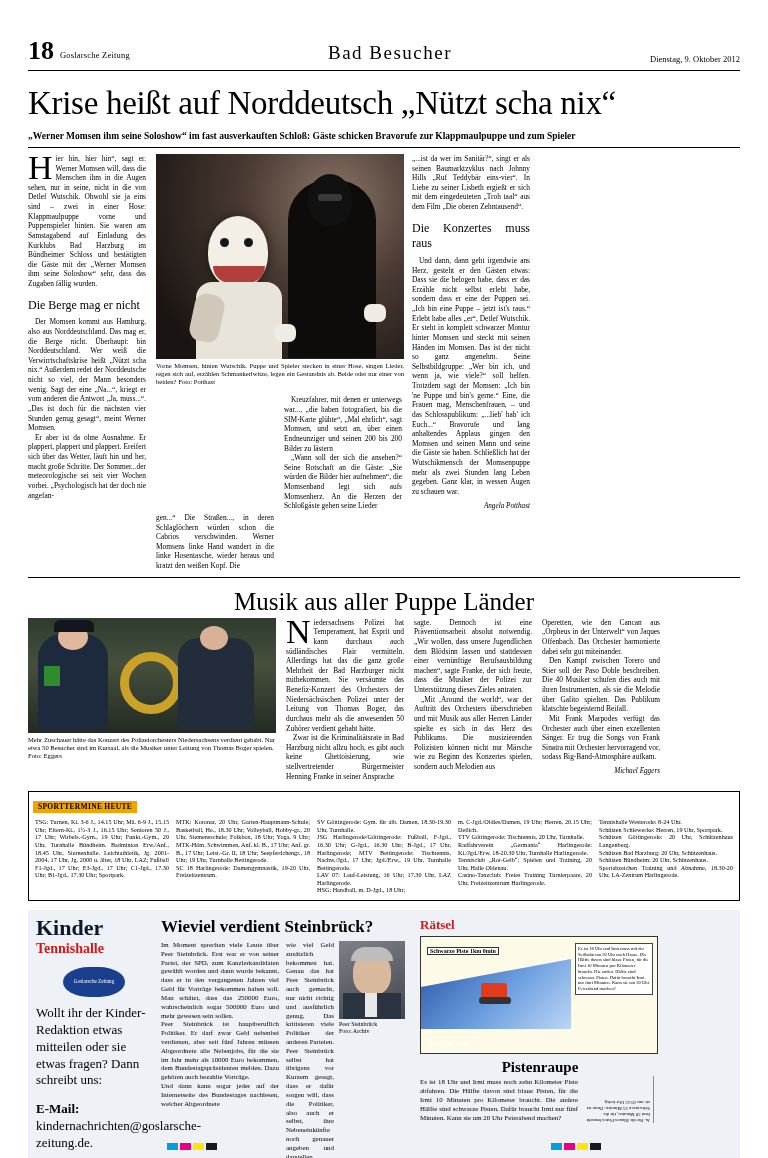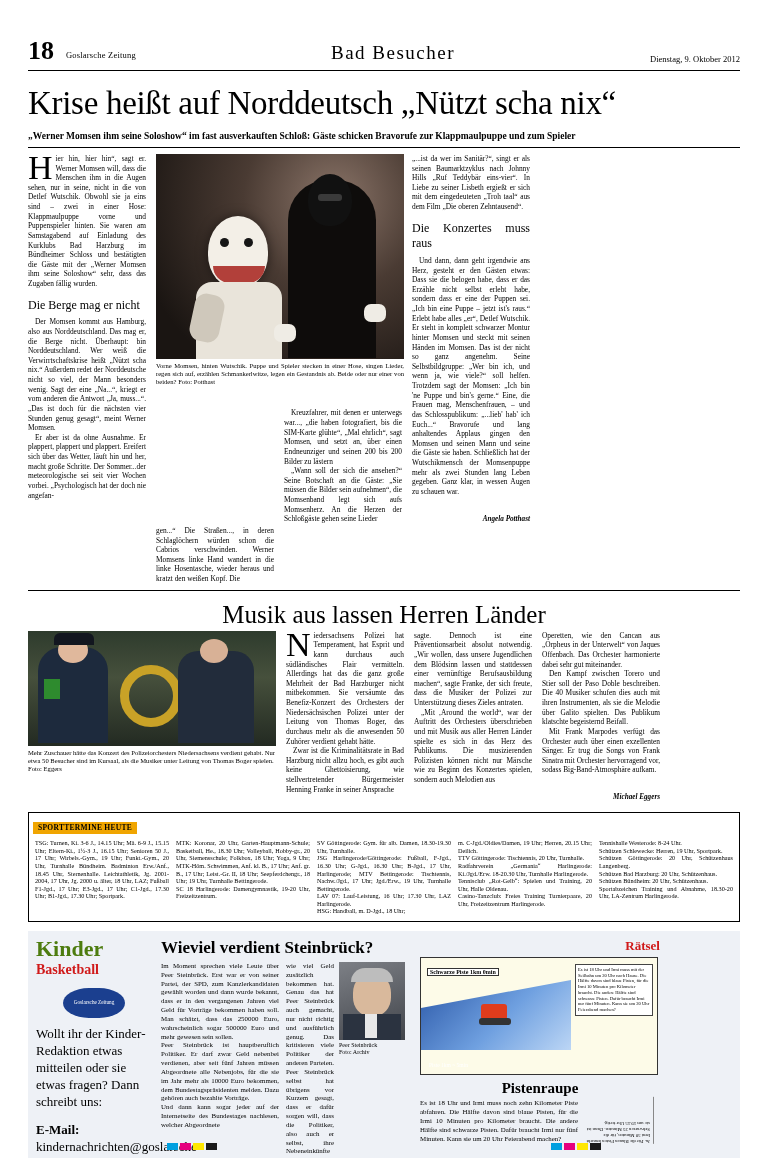--- a/index.html
+++ b/index.html
@@ -10,21 +10,21 @@
     background: #ffffff;
     font-family: "Liberation Serif", serif;
     color: #000;
     position: relative;
     overflow: hidden;
   }
   .page { width:768px; height:1158px; position:relative; padding: 0 28px; }
 
   
   .masthead { display:flex; align-items:flex-end; justify-content:space-between; padding-top:38px; padding-bottom:4px; }
-  .mh-left { display:flex; align-items:baseline; gap:12px; }
+  .mh-left { display:flex; align-items:baseline; gap:6px; }
   .mh-pageno { font-size:26px; font-weight:bold; line-height:1; font-family:"Liberation Serif", serif;}
   .mh-paper { font-size:8.5px; letter-spacing:0.2px; position:relative; top:-1px;}
   .mh-center { font-size:19px; letter-spacing:1.5px; font-family:"Liberation Serif", serif; font-weight:normal; }
   .mh-right { font-size:8.5px; }
   .rule { border-bottom: 1.6px solid #000; margin-top:2px; }
   .rule-thin { border-bottom: 0.7px solid #000; }
 
   
   .headline { font-size:33px; line-height:1.12; font-weight:normal; margin:14px 0 0 0; font-family:"Liberation Serif", serif; letter-spacing:-0.3px;}
   .subhead { font-size:9.5px; font-weight:bold; margin:9px 0 6px 0; }
@@ -36,21 +36,21 @@
   .c2 { width:118px; }
   .c3 { width:118px; }
   .c4 { width:118px; }
   .col p { margin:0 0 0 0; text-indent:7px; }
   .col p.noind { text-indent:0; }
   .dropcap::first-letter {
     float:left; font-size:34px; line-height:27px; padding-right:3px; font-weight:normal;
     font-family:"Liberation Serif", serif;
   }
   .subsec { font-size:12px; font-weight:normal; margin:9px 0 4px 0; font-family:"Liberation Serif", serif;}
-  .byline { text-align:right; font-size:7.2px; font-style:italic; font-weight:bold; margin-top:18px;}
+  .byline { text-align:right; font-size:7.2px; font-style:italic; font-weight:normal; margin-top:5px;}
 
   
   .photo-wrap { width:248px; }
   .photo1 {
     width:248px; height:205px;
     background:
       radial-gradient(ellipse at 30% 30%, #6d5f5a 0%, #3b3330 45%, #17130f 100%);
     position:relative; overflow:hidden;
   }
   .cap { font-size:6.6px; line-height:1.25; margin-top:3px; }
@@ -63,33 +63,33 @@
 
   
   .sportbox { border:0.8px solid #000; margin-top:10px; padding:0; position:relative; }
   .sport-tag { background:#f0a500; color:#000; font-size:7.5px; font-weight:bold; display:inline-block; padding:1.5px 5px; letter-spacing:0.3px;}
   .sport-cols { display:flex; gap:7px; padding:5px 6px 6px 6px; }
   .sport-col { width:136px; font-size:6.2px; line-height:1.22; text-align:justify;}
 
   
   .kinderband { background:#eef1f6; margin-top:9px; padding:7px 8px 10px 8px; display:flex; gap:9px; }
   .kn-col1 { width:116px; }
-  .kn-title { font-size:22px; color:#4d7c0f; font-weight:bold; line-height:1.0; font-family:"Liberation Serif", serif;}
+  .kn-title { font-size:22px; color:#0f172a; font-weight:bold; line-height:1.0; font-family:"Liberation Serif", serif;}
   .kn-sub { font-size:14px; color:#d01a1a; font-weight:bold; margin-top:2px;}
   .kn-logo { width:62px; height:30px; margin:10px auto 8px auto; background:#1b3f8f; border-radius:50%/60%;
      display:flex; align-items:center; justify-content:center; color:#fff; font-size:5.2px; text-align:center; line-height:1.1; }
   .kn-body { font-size:13px; line-height:1.3; }
   .kn-body b { font-weight:bold; }
   .kn-col2 { width:250px; }
   .kn-h2 { font-size:17px; font-weight:bold; margin-bottom:4px; }
   .kn-2cols { display:flex; gap:7px; }
   .kn-txt { font-size:6.9px; line-height:1.28; text-align:justify; width:118px;}
   .kn-photo { width:66px; height:78px; background:linear-gradient(160deg,#7d8086,#41444a); position:relative; overflow:hidden;}
   .kn-col3 { width:240px; }
-  .raetsel { color:#d01a1a; font-size:13px; font-weight:bold; text-align:right; }
+  .raetsel { color:#d01a1a; font-size:13px; font-weight:bold; text-align:left; }
   .comic { width:238px; height:118px; background:#fdfbe8; border:0.7px solid #333; position:relative; overflow:hidden; margin-top:3px;}
   .pist-h { font-size:15px; font-weight:bold; text-align:center; margin-top:5px;}
   .pist-txt { font-size:6.9px; line-height:1.3; text-align:justify; margin-top:2px;}
 
   
   .colorbars { position:absolute; bottom:8px; width:100%; left:0; display:flex; justify-content:space-around; }
   .cb-group { display:flex; gap:2px; }
   .cb { width:11px; height:7px; }
 </style>
 </head>
@@ -143,41 +143,41 @@
         </div>
         <div class="cap">
           <span>Vorne Momsen, hinten Wutschik. Puppe und Spieler stecken in einer Hose, singen Lieder, regen sich auf, erzählen Schmankerlwitze, legen ein Gestandnis ab. Beide oder nur einer von beiden?</span>
           <span>Foto: Potthast</span>
         </div>
       </div>
     </div>
 
     <div class="col c3" style="align-self:flex-end;">
       <p>Kreuzfahrer, mit denen er unterwegs war..., „die haben fotografiert, bis die SIM-Karte glühte“, „Mal ehrlich“, sagt Momsen, und setzt an, über einen Endneunziger und seinen 200 bis 200 Bilder zu lästern</p>
-      <p>„Wann soll der sich die ansehen?“ Seine Botschaft an die Gäste: „Sie müssen die Bilder sein aufnehmen“, die Momsenband legt sich aufs Momsenherz. An die Herzen der Schloßgäste gehen seine Lieder</p>
+      <p>„Wann soll der sich die ansehen?“ Seine Botschaft an die Gäste: „Sie würden die Bilder hier aufnehmen“, die Momsenband legt sich aufs Momsenherz. An die Herzen der Schloßgäste gehen seine Lieder</p>
     </div>
 
     <div class="col c4">
       <p class="noind">„...ist da wer im Sanitär?“, singt er als seinen Baumarktzyklus nach Johnny Hills „Ruf Teddybär eins-vier“. In Liebe zu seiner Lisbeth ergießt er sich mit dem eingedeuteten „Troh taal“ aus dem Film „Die oberen Zehntausend“.</p>
       <div class="subsec">Die Konzertes muss raus</div>
       <p>Und dann, dann geht irgendwie ans Herz, gesteht er den Gästen etwas: Dass sie die belogen habe, dass er das Erzähle nicht selbst erlebt habe, sondern dass er eine der Puppen sei. „Ich bin eine Puppe – jetzt ist's raus.“ Erlebt habe alles „er“, Detlef Wutschik. Er steht in komplett schwarzer Montur hinter Momsen und steckt mit seinen Händen im Momsen. Das ist der nicht so ganz angenehm. Seine Selbstbildgruppe: „Wer bin ich, und wenn ja, wie viele?“ soll helfen. Trotzdem sagt der Momsen: „Ich bin 'ne Puppe und bin's gerne.“ Eine, die Frauen mag, Menschenfrauen, – und das Schlosspublikum: „...lieb' hab' ich Euch...“ Bravorufe und lang anhaltendes Applaus gingen den Momsen und seinen Mann und seine die Gäste sie haben. Schließlich hat der Wutschikmensch der Momsenpuppe mehr als zwei Stunden lang Leben gegeben. Ganz klar, in wessen Augen zu schauen war.</p>
       <div class="byline">Angela Potthast</div>
     </div>
   </div>
 
   <div style="display:flex;gap:10px;margin-top:2px;">
     <div style="width:118px;"></div>
     <div class="col" style="width:118px;">gen...“ Die Straßen..., in deren Schlaglöchern würden schon die Cabrios verschwinden. Werner Momsens linke Hand wandert in die linke Hosentasche, wieder heraus und kratzt den weißen Kopf. Die</div>
     <div style="width:118px;"></div>
     <div style="width:118px;"></div>
   </div>
 
   <div class="rule-thin" style="margin-top:6px;"></div>
 
-  <div class="headline2">Musik aus lassen Herren Länder</div>
+  <div class="headline2">Musik aus aller Puppe Länder</div>
 
   <div style="display:flex;gap:10px;">
     <div style="width:248px;">
       <div class="photo2">
         <div style="position:absolute;left:10px;top:16px;width:70px;height:96px;background:#1d2a3d;border-radius:24px 24px 0 0;"></div>
         <div style="position:absolute;left:30px;top:6px;width:30px;height:26px;background:#e0b89c;border-radius:50%;"></div>
         <div style="position:absolute;left:26px;top:2px;width:40px;height:12px;background:#12161f;border-radius:6px 6px 0 0;"></div>
         <div style="position:absolute;left:92px;top:34px;width:62px;height:62px;border:9px solid #c9a227;border-radius:50%;"></div>
         <div style="position:absolute;left:150px;top:20px;width:76px;height:92px;background:#222c3b;border-radius:20px 20px 0 0;"></div>
         <div style="position:absolute;left:172px;top:8px;width:28px;height:24px;background:#d8b196;border-radius:50%;"></div>
@@ -226,21 +226,21 @@
 Schützen Göttingerode: 20 Uhr, Schützenhaus Langenberg.
 Schützen Bad Harzburg: 20 Uhr, Schützenhaus.
 Schützen Bündheim: 20 Uhr, Schützenhaus.
 Sportabzeichen Training und Abnahme, 18.30-20 Uhr, LA-Zentrum Harlingerode.</div>
     </div>
   </div>
 
   <div class="kinderband">
     <div class="kn-col1">
       <div class="kn-title">Kinder</div>
-      <div class="kn-sub">Basketball</div>
+      <div class="kn-sub">Tennishalle</div>
       <div class="kn-logo">
         <span>Goslarsche Zeitung</span>
       </div>
       <div class="kn-body">
         <div>Wollt ihr der Kinder-Redaktion etwas mitteilen oder sie etwas fragen? Dann schreibt uns:</div>
         <div style="margin-top:12px;">
           <b>E-Mail:</b>
           <span>kindernachrichten@goslarsche-zeitung.de.</span>
         </div>
         <div style="margin-top:3px;">

